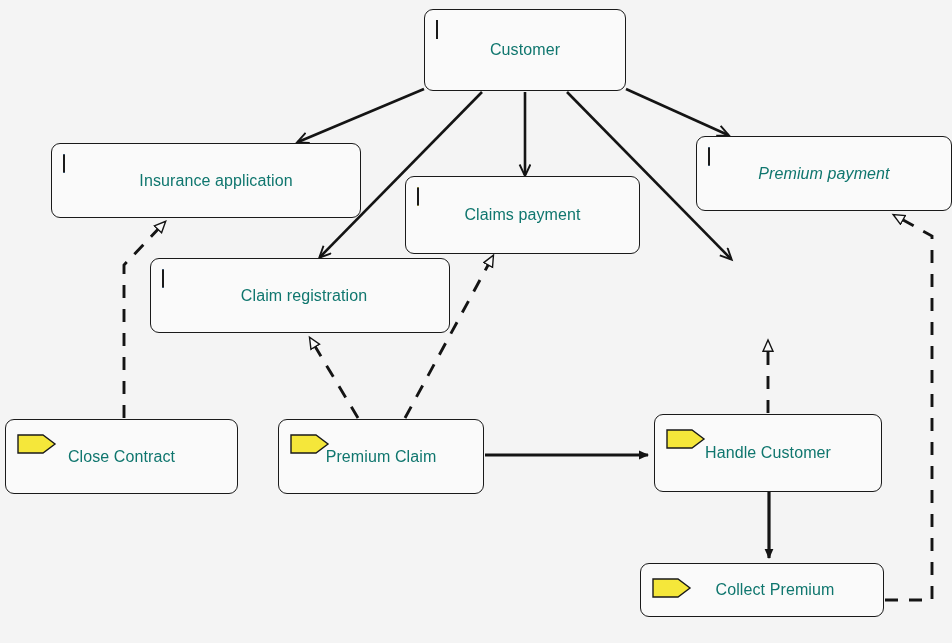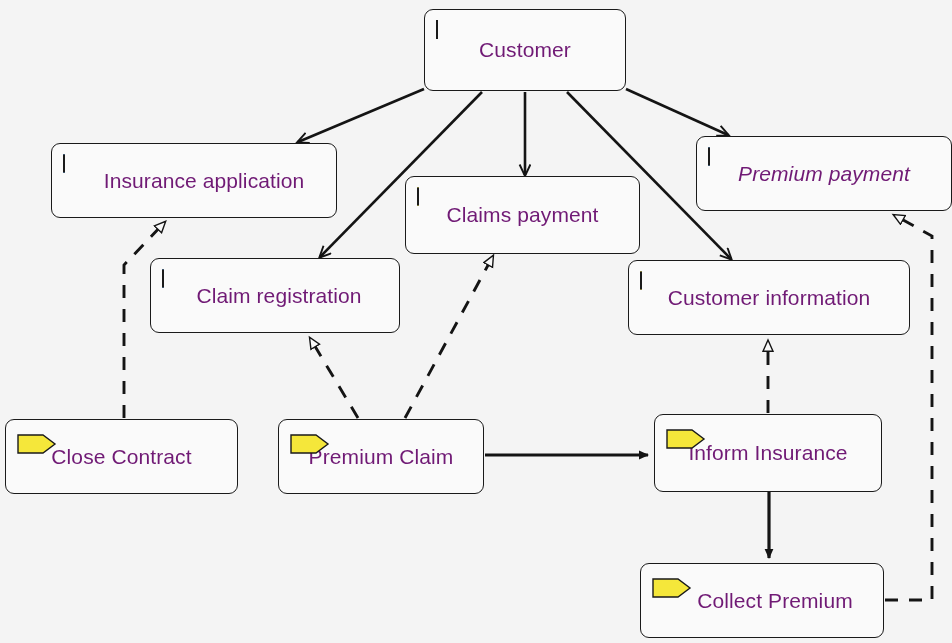--- a/index.html
+++ b/index.html
@@ -28,22 +28,22 @@
     box-sizing: border-box;
     background: #fafafa;
     border: 1.6px solid #1a1a1a;
     border-radius: 9px;
     display: flex;
     align-items: center;
     justify-content: center;
     z-index: 5;
   }
   .node-label {
-    font-size: 21px;
-    color: #701a75;
+    font-size: 16px;
+    color: #0f766e;
     letter-spacing: 0.1px;
     white-space: nowrap;
     text-align: center;
     padding: 0 10px;
   }
   .node-icon {
     position: absolute;
     left: 11px;
     top: 11px;
   }
@@ -124,44 +124,40 @@
     <path d="M 485,455 L 648,455" fill="none" stroke="#141414" stroke-width="3.2" marker-end="url(#filledTri)"></path>
 
     <path d="M 769,492 L 769,558" fill="none" stroke="#141414" stroke-width="3.2" marker-end="url(#filledTri)"></path>
   </svg>
 
   <div class="node" id="node-customer" style="left: 424px; top: 9px; width: 202px; height: 82px;">
     <span class="node-icon"><span class="icon-object"></span></span>
     <span class="node-label">Customer</span>
   </div>
 
-  <div class="node" id="node-insurance-application" style="left: 51px; top: 143px; width: 286px; height: 75px; padding-left: 20px;">
+  <div class="node" id="node-insurance-application" style="left: 51px; top: 143px; width: 310px; height: 75px; padding-left: 20px;">
     <span class="node-icon"><span class="icon-service blue"></span></span>
     <span class="node-label">Insurance application</span>
   </div>
 
   <div class="node" id="node-claims-payment" style="left: 405px; top: 176px; width: 235px; height: 78px;">
     <span class="node-icon"><span class="icon-service yellow"></span></span>
     <span class="node-label">Claims payment</span>
   </div>
 
   <div class="node" id="node-premium-payment" style="left: 696px; top: 136px; width: 256px; height: 75px; font-style: italic;">
     <span class="node-icon"><span class="icon-service blue"></span></span>
     <span class="node-label">Premium payment</span>
   </div>
 
-  <div class="node" id="node-claim-registration" style="left: 150px; top: 258px; width: 250px; height: 75px; padding-left: 8px;">
+  <div class="node" id="node-claim-registration" style="left: 150px; top: 258px; width: 300px; height: 75px; padding-left: 8px;">
     <span class="node-icon"><span class="icon-service blue"></span></span>
     <span class="node-label">Claim registration</span>
   </div>
 
-  <div class="node" id="node-customer-information" style="left: 628px; top: 260px; width: 282px; height: 75px;">
-    <span class="node-icon"><span class="icon-service yellow"></span></span>
-    <span class="node-label">Customer information</span>
-  </div>
 
   <div class="node" id="node-close-contract" style="left: 5px; top: 419px; width: 233px; height: 75px;">
     <span class="node-icon">
       <span class="icon-process">
         <svg width="40" height="26" viewBox="0 0 40 26">
             <path d="M1,4 L26,4 L38,13 L26,22 L1,22 z" fill="#f5e73a" stroke="#1a1a1a" stroke-width="1.4" stroke-linejoin="miter"></path>
           </svg>
       </span>
     </span>
     <span class="node-label">Close Contract</span>
@@ -179,24 +175,24 @@
   </div>
 
   <div class="node" id="node-inform-customer" style="left: 654px; top: 414px; width: 228px; height: 78px;">
     <span class="node-icon">
       <span class="icon-process">
         <svg width="40" height="26" viewBox="0 0 40 26">
             <path d="M1,4 L26,4 L38,13 L26,22 L1,22 z" fill="#f5e73a" stroke="#1a1a1a" stroke-width="1.4" stroke-linejoin="miter"></path>
           </svg>
       </span>
     </span>
-    <span class="node-label">Inform Insurance</span>
-  </div>
-
-  <div class="node" id="node-collect-premium" style="left: 640px; top: 563px; width: 244px; height: 75px; padding-left: 26px;">
+    <span class="node-label">Handle Customer</span>
+  </div>
+
+  <div class="node" id="node-collect-premium" style="left: 640px; top: 563px; width: 244px; height: 54px; padding-left: 26px;">
     <span class="node-icon">
       <span class="icon-process">
         <svg width="40" height="26" viewBox="0 0 40 26">
             <path d="M1,4 L26,4 L38,13 L26,22 L1,22 z" fill="#f5e73a" stroke="#1a1a1a" stroke-width="1.4" stroke-linejoin="miter"></path>
           </svg>
       </span>
     </span>
     <span class="node-label">Collect Premium</span>
   </div>
 

